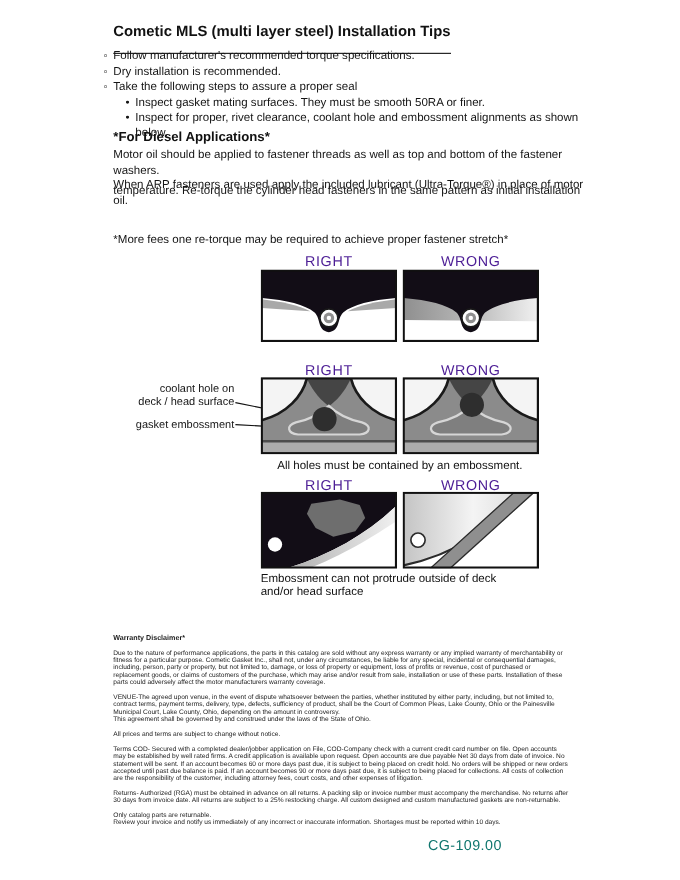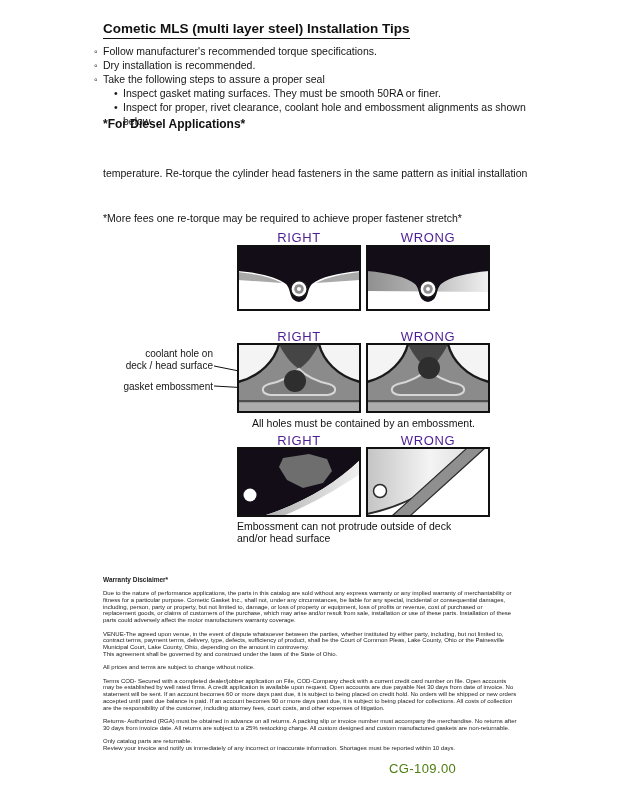--- a/index.html
+++ b/index.html
@@ -1,35 +1,35 @@
 <!DOCTYPE html>
 <html><head>
 <meta charset="utf-8">
 <style>
   html,body{margin:0;padding:0;background:#ffffff;}
   #page{position:relative;width:618px;height:800px;background:#ffffff;overflow:hidden;
         font-family:"Liberation Sans","DejaVu Sans",sans-serif;color:#111;}
   .abs{position:absolute;}
-  .title{font-size:13.5px;font-weight:bold;border-bottom:1.6px solid #111;padding-bottom:2px;}
+  .title{font-size:13.5px;font-weight:bold;border-bottom:1.6px solid #111;padding-bottom:12px;}
   .body-txt{font-size:10.5px;line-height:13.5px;color:#151515;}
   .bullet-row{display:flex;font-size:10.5px;line-height:14px;color:#151515;}
   .bullet-row .mk{width:9px;flex:0 0 9px;text-align:left;}
   .bullet-row.sub{padding-left:20px;}
   .bullet-row.sub .mk{width:9px;}
   .h2{font-size:12px;font-weight:bold;}
   .dlabel{font-size:13px;letter-spacing:0.6px;width:124px;text-align:center;color:#4c1d95;}
   .caption{font-size:10.5px;color:#111;}
   .side-label{font-size:10px;line-height:11.5px;text-align:right;width:117px;color:#151515;}
   .legal-wrap{width:414px;}
   .legal-inner{width:828px;transform:scale(0.5);transform-origin:0 0;
                font-size:12px;line-height:13.6px;color:#1c1c1c;}
   .legal-inner .lh{font-weight:bold;margin:0 0 14px 0;font-size:13px;}
   .legal-inner p{margin:0 0 13px 0;}
   .legal-inner p.tight{margin:0;}
-  .footer-code{font-size:13px;letter-spacing:0.4px;color:#4d7c0f;}
+  .footer-code{font-size:13px;letter-spacing:0.4px;color:#0f766e;}
   svg{display:block;}
 </style>
 </head>
 <body>
 
 <div id="page">
 
   <div class="abs title" style="left:103px;top:21px;">Cometic MLS (multi layer steel) Installation Tips</div>
 
   <div class="abs" style="left:94px;top:44px;width:440px;">
@@ -49,20 +49,24 @@
         <span class="mk">•</span>
         <span>Inspect gasket mating surfaces.  They must be smooth 50RA or finer.</span>
       </div>
     <div class="bullet-row sub">
         <span class="mk">•</span>
         <span>Inspect for proper, rivet clearance, coolant hole and embossment alignments as shown below.</span>
       </div>
   </div>
 
   <div class="abs h2" style="left:103px;top:117px;">*For Diesel Applications*</div>
+  <div class="abs body-txt" style="left:103px;top:135px;width:440px;">
+    <div>Motor oil should be applied to fastener threads as well as top and bottom of the fastener washers.</div>
+    <div>When ARP fasteners are used apply the included lubricant (Ultra-Torque®) in place of motor oil.</div>
+  </div>
   <div class="abs body-txt" style="left:103px;top:167px;width:440px;">
     <div>temperature. Re-torque the cylinder head fasteners in the same pattern as initial installation</div>
   </div>
   <div class="abs body-txt" style="left:103px;top:212px;width:440px;">*More fees one re-torque may be required to achieve proper fastener stretch*</div>
 
   <div class="abs dlabel" style="left:237px;top:230px;">RIGHT</div>
   <div class="abs dlabel" style="left:366px;top:230px;">WRONG</div>
 
   <svg class="abs" style="left:237px;top:245px;" width="124" height="66" viewBox="0 0 124 66">
     <rect width="124" height="66" fill="#ffffff"></rect>

